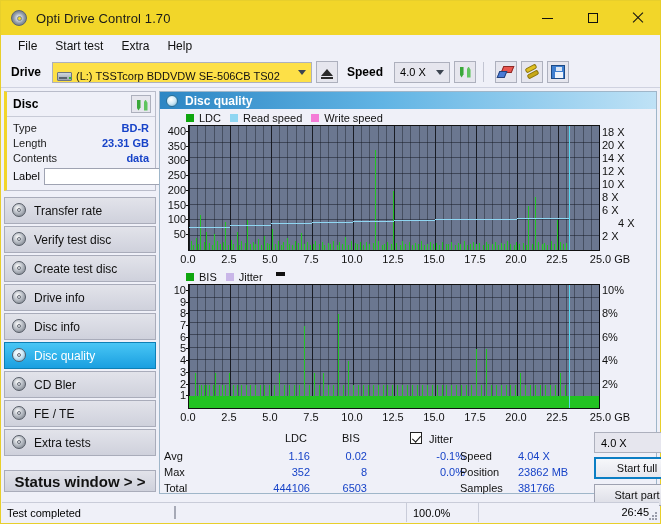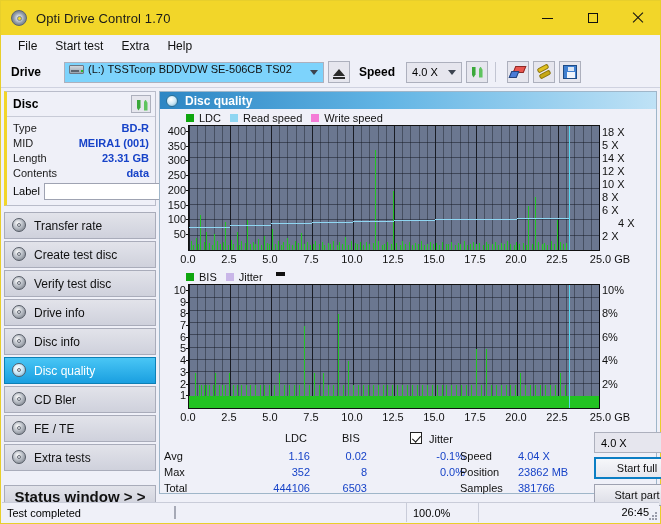--- a/index.html
+++ b/index.html
@@ -50,22 +50,22 @@
   .menubar{height:22px;background:#eff0f8;display:flex;align-items:center;padding-left:8px;}
   .menu-item{padding:2px 9px;font-size:12px;color:#111;}
 
   
   .toolbar{
     height:30px;background:#eff0f8;display:flex;align-items:center;padding-left:10px;
     border-bottom:1px solid #cfd2e0;
   }
   .tb-label{font-size:12px;font-weight:bold;margin-right:11px;}
   .drive-combo{
-    width:260px;height:21px;background:#7dd3fc;border:1px solid #adb0bd;
-    display:flex;align-items:flex-start;box-sizing:border-box;position:relative;margin-left:12px;
+    width:260px;height:21px;background:#fde047;border:1px solid #adb0bd;
+    display:flex;align-items:flex-end;box-sizing:border-box;position:relative;
   }
   .drive-ico{
     width:15px;height:12px;margin:0 4px 0 4px;position:relative;flex:0 0 auto;
   }
   .drive-ico .body{position:absolute;left:0;top:2px;width:15px;height:9px;background:linear-gradient(#cfd6dd,#9aa4b0);border:1px solid #6d7682;box-sizing:border-box;border-radius:1px;}
   .drive-ico .slot{position:absolute;left:2px;top:7px;width:8px;height:2px;background:#5b646f;}
   .drive-ico .dot{position:absolute;left:12px;top:7px;width:2px;height:2px;background:#2db82d;}
   .drive-txt{font-size:11px;color:#111;white-space:nowrap;overflow:hidden;}
   .combo-arrow{
     position:absolute;right:6px;top:50%;margin-top:-2px;width:7px;height:4px;
@@ -309,24 +309,20 @@
                 <i class="a2"></i>
               </span>
           </span>
         </div>
         <div class="disc-rows">
           <div class="disc-row">
             <span class="k">Type</span>
             <span class="v">BD-R</span>
           </div>
           <div class="disc-row">
-            <span class="k">MID</span>
-            <span class="v">MEIRA1 (001)</span>
-          </div>
-          <div class="disc-row">
             <span class="k">Length</span>
             <span class="v">23.31 GB</span>
           </div>
           <div class="disc-row">
             <span class="k">Contents</span>
             <span class="v">data</span>
           </div>
           <div class="label-row">
             <span class="k">Label</span>
             <input class="label-input" type="text" value="" style="">
@@ -343,28 +339,28 @@
               <i class="d"></i>
               <i class="h"></i>
             </span>
           <span>Transfer rate</span>
         </div>
         <div class="nav-btn">
           <span class="nico">
               <i class="d"></i>
               <i class="h"></i>
             </span>
-          <span>Create test disc</span>
+          <span>Verify test disc</span>
         </div>
         <div class="nav-btn">
           <span class="nico">
               <i class="d"></i>
               <i class="h"></i>
             </span>
-          <span>Verify test disc</span>
+          <span>Create test disc</span>
         </div>
         <div class="nav-btn">
           <span class="nico">
               <i class="d"></i>
               <i class="h"></i>
             </span>
           <span>Drive info</span>
         </div>
         <div class="nav-btn">
           <span class="nico">
@@ -634,21 +630,21 @@
             <div class="speedline" style="left: 164px; width: 41px; top: 94.6316px; background: rgb(143, 214, 242);"></div>
             <div class="speedline" style="left: 205px; width: 41px; top: 93.9789px; background: rgb(143, 214, 242);"></div>
             <div class="speedline" style="left: 246px; width: 41px; top: 93.3263px; background: rgb(143, 214, 242);"></div>
             <div class="speedline" style="left: 287px; width: 41px; top: 92.6737px; background: rgb(143, 214, 242);"></div>
             <div class="speedline" style="left: 328px; width: 41px; top: 92.3474px; background: rgb(143, 214, 242);"></div>
             <div class="speedline" style="left: 369px; width: 11.48px; top: 92.3474px; background: rgb(143, 214, 242);"></div>
             <div class="cursorline" style="left: 380.48px;"></div>
           </div>
         <div id="ldcAxisY2" style="position: absolute; left: 442px; top: 0px; width: 50px; height: 124px;">
             <span class="ytick2" style="top: 6.52632px;">18 X</span>
-            <span class="ytick2" style="top: 19.5789px;">5 X</span>
+            <span class="ytick2" style="top: 19.5789px;">20 X</span>
             <span class="ytick2" style="top: 32.6316px;">14 X</span>
             <span class="ytick2" style="top: 45.6842px;">12 X</span>
             <span class="ytick2" style="top: 58.7368px;">10 X</span>
             <span class="ytick2" style="top: 71.7895px;">8 X</span>
             <span class="ytick2" style="top: 84.8421px;">6 X</span>
             <span class="ytick2" style="top: 97.8947px; margin-left: 16px;">4 X</span>
             <span class="ytick2" style="top: 110.947px;">2 X</span>
           </div>
         <div id="ldcAxisX" style="position:absolute;left:0;top:128px;width:100%;height:14px;">
             <span class="xtick" style="left: 28px;">0.0</span>

